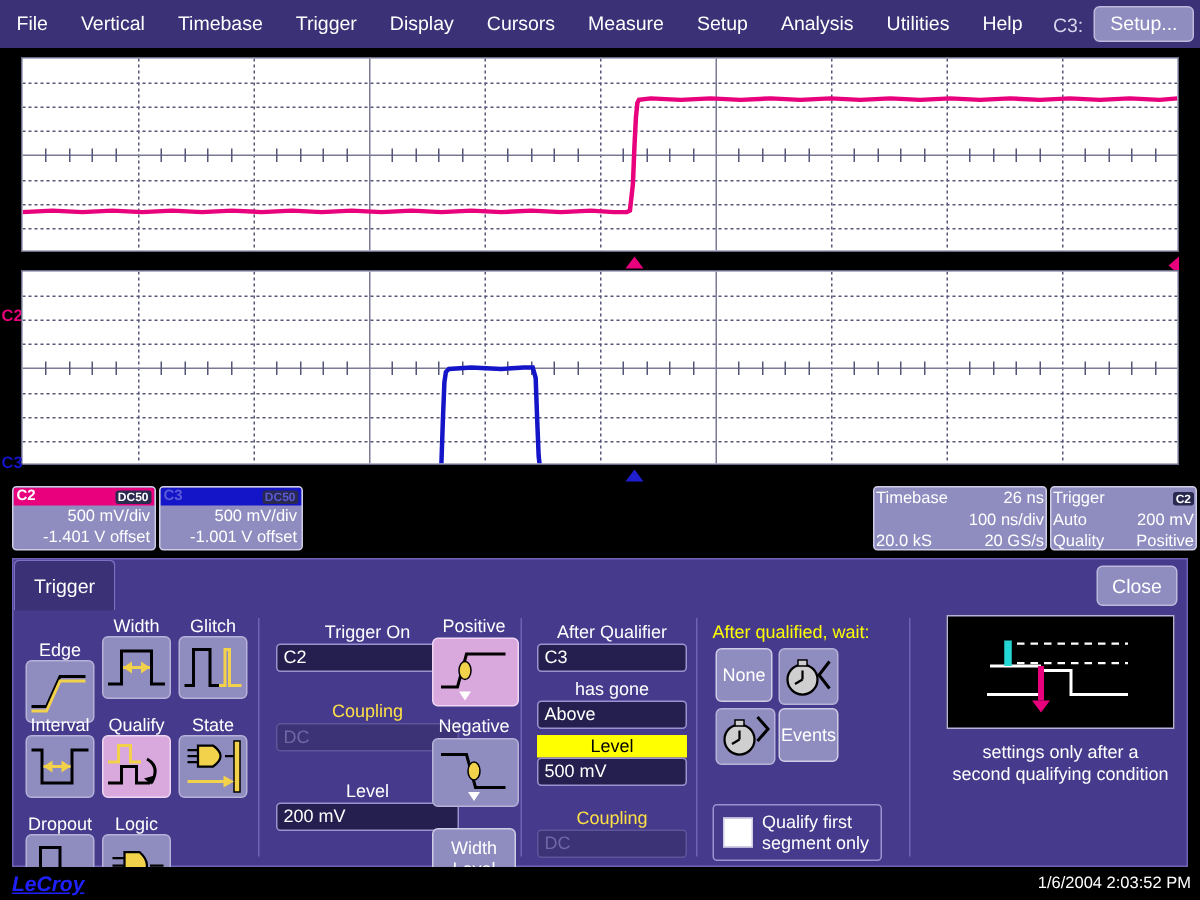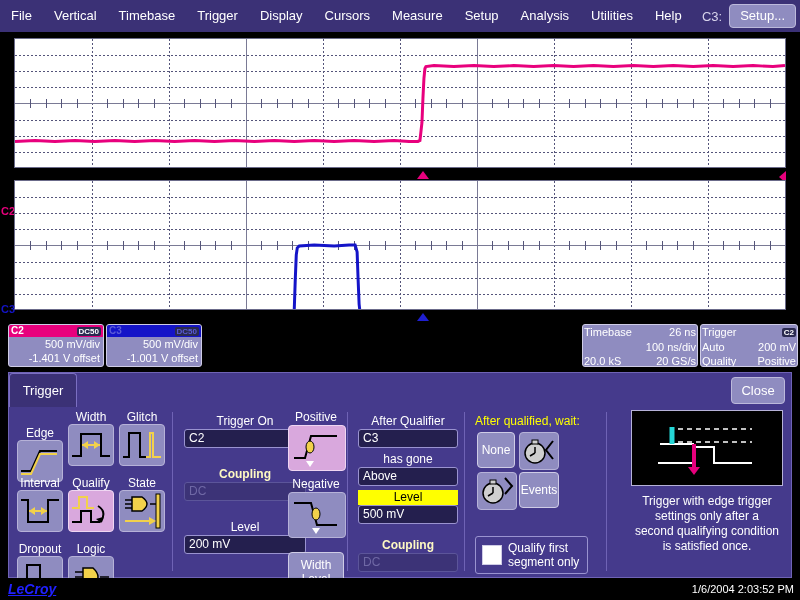--- a/index.html
+++ b/index.html
@@ -97,21 +97,21 @@
   .ttlabel{font-size:12px;line-height:14px;color:#ffffff;text-align:center;
            white-space:nowrap;}
   .ttbtn{width:46px;height:42px;background:#8f8cc0;border:1px solid #b6b2d8;
          border-radius:4px;box-sizing:border-box;position:relative;overflow:hidden;}
   .ttbtn.sel{background:#d9a8dd;border-color:#efd6f2;}
 
   
   .fcol{position:absolute;}
   .flabel{font-size:12px;line-height:15px;color:#ffffff;text-align:center;
           white-space:nowrap;}
-  .flabel.dim{color:#fef9c3;font-weight:bold;}
+  .flabel.dim{color:#fde047;}
   .flabel.hot{background:#ffff00;color:#000000;}
   .fbox{background:#241f4e;border:1px solid #9a93d0;border-radius:3px;
         color:#ffffff;font-size:12px;line-height:17px;height:19px;
         padding:0 4px;box-sizing:border-box;white-space:nowrap;}
   .fbox.dim{color:#6f68a5;border-color:#5c559a;background:#3c3377;}
   .pbtn{background:#8f8cc0;border:1px solid #b6b2d8;border-radius:4px;
         position:relative;overflow:hidden;}
   .pbtn.sel{background:#d9a8dd;border-color:#efd6f2;}
   .tbtn{background:#8f8cc0;border:1px solid #cfccE6;border-radius:4px;
         color:#ffffff;font-size:12px;line-height:14px;text-align:center;
@@ -556,24 +556,22 @@
             <line x1="28" y1="33" x2="62" y2="33" stroke="#ffffff" stroke-width="2"></line>
             <line x1="40" y1="16" x2="40" y2="33" stroke="#25d6d6" stroke-width="5"></line>
             <line x1="46" y1="18" x2="120" y2="18" stroke="#ffffff" stroke-width="1.5" stroke-dasharray="5,4"></line>
             <line x1="46" y1="31" x2="120" y2="31" stroke="#ffffff" stroke-width="1.5" stroke-dasharray="5,4"></line>
             <polyline points="26,52 62,52 62,36 82,36 82,52 120,52" fill="none" stroke="#ffffff" stroke-width="2"></polyline>
             <line x1="62" y1="33" x2="62" y2="56" stroke="#e8007d" stroke-width="4"></line>
             <polygon points="62,64 56,56 68,56" fill="#e8007d"></polygon>
           </svg>
         </div>
         <div class="helptext">
-          <div>Trigger with edge trigger</div>
           <div>settings only after a</div>
           <div>second qualifying condition</div>
-          <div>is satisfied once.</div>
         </div>
       </div>
 
     </div>
   </div>
 
   <div class="statusbar">
     <div class="logo">LeCroy</div>
     <div class="stamp">1/6/2004 2:03:52 PM</div>
   </div>

